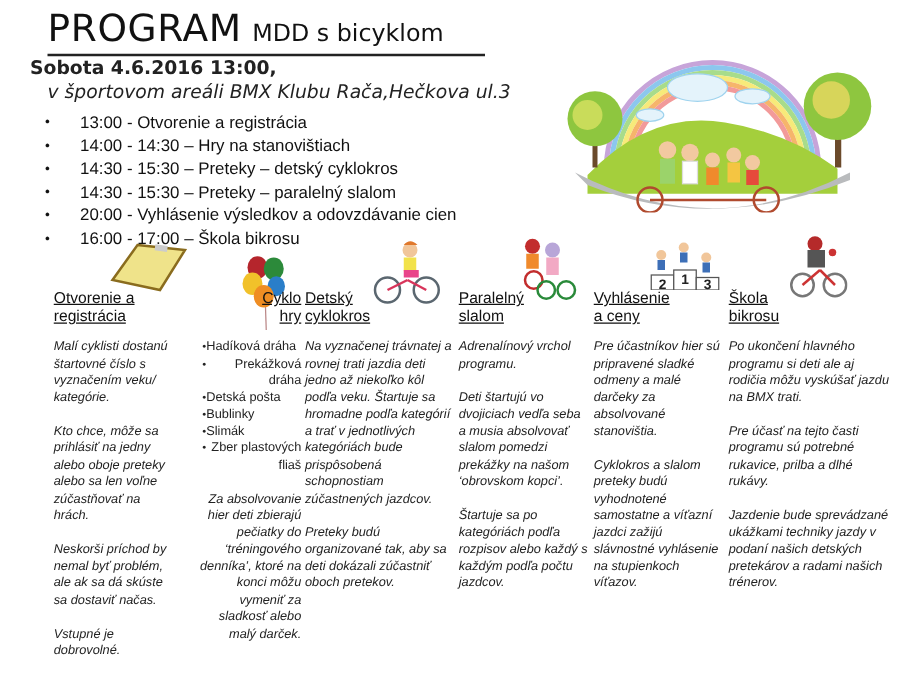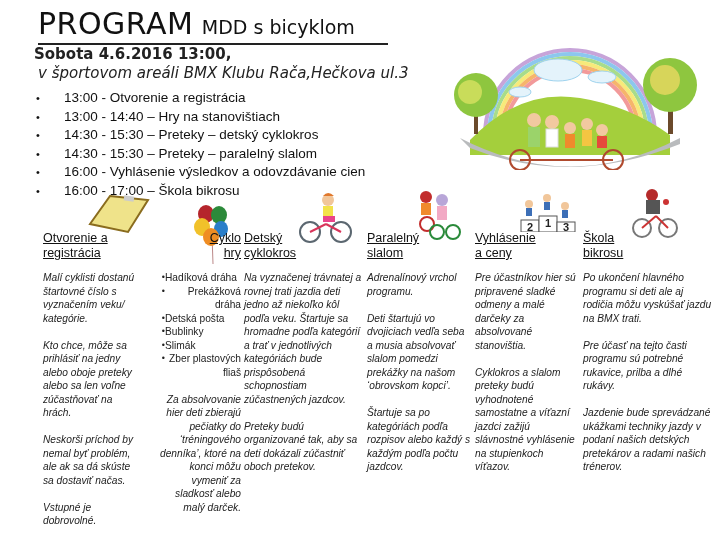--- a/index.html
+++ b/index.html
@@ -4,21 +4,21 @@
 <style>
   * { box-sizing: border-box; margin: 0; padding: 0; }
   html, body { width: 720px; height: 540px; background: #ffffff; overflow: hidden; }
   body { position: relative; font-family: "Liberation Sans", "DejaVu Sans", sans-serif; color: #111; }
 
   .title-row { position: absolute; left: 38px; top: 6px; white-space: nowrap; }
   .title-main { font-family: "DejaVu Sans", sans-serif; font-size: 30px; letter-spacing: 0.5px; color: #111; }
   .title-sub { font-family: "DejaVu Sans", sans-serif; font-size: 19px; margin-left: 4px; color: #111; }
   .title-rule { position: absolute; left: 38px; top: 43px; width: 350px; height: 2px; background: #222; }
 
-  .date-line { position: absolute; left: 34px; top: 45px; font-family: "DejaVu Sans", sans-serif; font-size: 15px; font-weight: bold; color: #222; }
+  .date-line { position: absolute; left: 24px; top: 45px; font-family: "DejaVu Sans", sans-serif; font-size: 15px; font-weight: bold; color: #222; }
   .venue-line { position: absolute; left: 38px; top: 64px; font-family: "DejaVu Sans", sans-serif; font-size: 15px; color: #222; white-space: nowrap; font-style: italic; }
 
   .schedule { position: absolute; left: 36px; top: 89px; list-style: none; }
   .schedule li { font-size: 13.5px; line-height: 18.5px; display: flex; color: #111; }
   .schedule .bullet { width: 28px; font-size: 11px; line-height: 18.5px; }
 
   .hero { position: absolute; left: 430px; top: 20px; width: 280px; height: 150px; }
 
   .col { position: absolute; top: 231px; }
   .col h3 { font-weight: normal; font-size: 12.5px; line-height: 15px; text-decoration: underline; color: #111; }
@@ -48,33 +48,33 @@
 <div class="date-line">Sobota 4.6.2016 13:00,</div>
 <div class="venue-line">v športovom areáli BMX Klubu Rača,Hečkova ul.3</div>
 
 <ul class="schedule">
   <li>
       <span class="bullet">•</span>
       <span>13:00 - Otvorenie a registrácia</span>
     </li>
   <li>
       <span class="bullet">•</span>
-      <span>13:00 - 14:40 – Hry na stanovištiach</span>
+      <span>14:00 - 14:30 – Hry na stanovištiach</span>
     </li>
   <li>
       <span class="bullet">•</span>
       <span>14:30 - 15:30 – Preteky – detský cyklokros</span>
     </li>
   <li>
       <span class="bullet">•</span>
       <span>14:30 - 15:30 – Preteky – paralelný slalom</span>
     </li>
   <li>
       <span class="bullet">•</span>
-      <span>16:00 - Vyhlásenie výsledkov a odovzdávanie cien</span>
+      <span>20:00 - Vyhlásenie výsledkov a odovzdávanie cien</span>
     </li>
   <li>
       <span class="bullet">•</span>
       <span>16:00 - 17:00 – Škola bikrosu</span>
     </li>
 </ul>
 
 <svg class="hero" viewBox="0 0 280 150">
   <g fill="none" stroke-width="4">
     <path d="M55 115 A85 85 0 0 1 225 115" stroke="#c7a4d9"></path>

